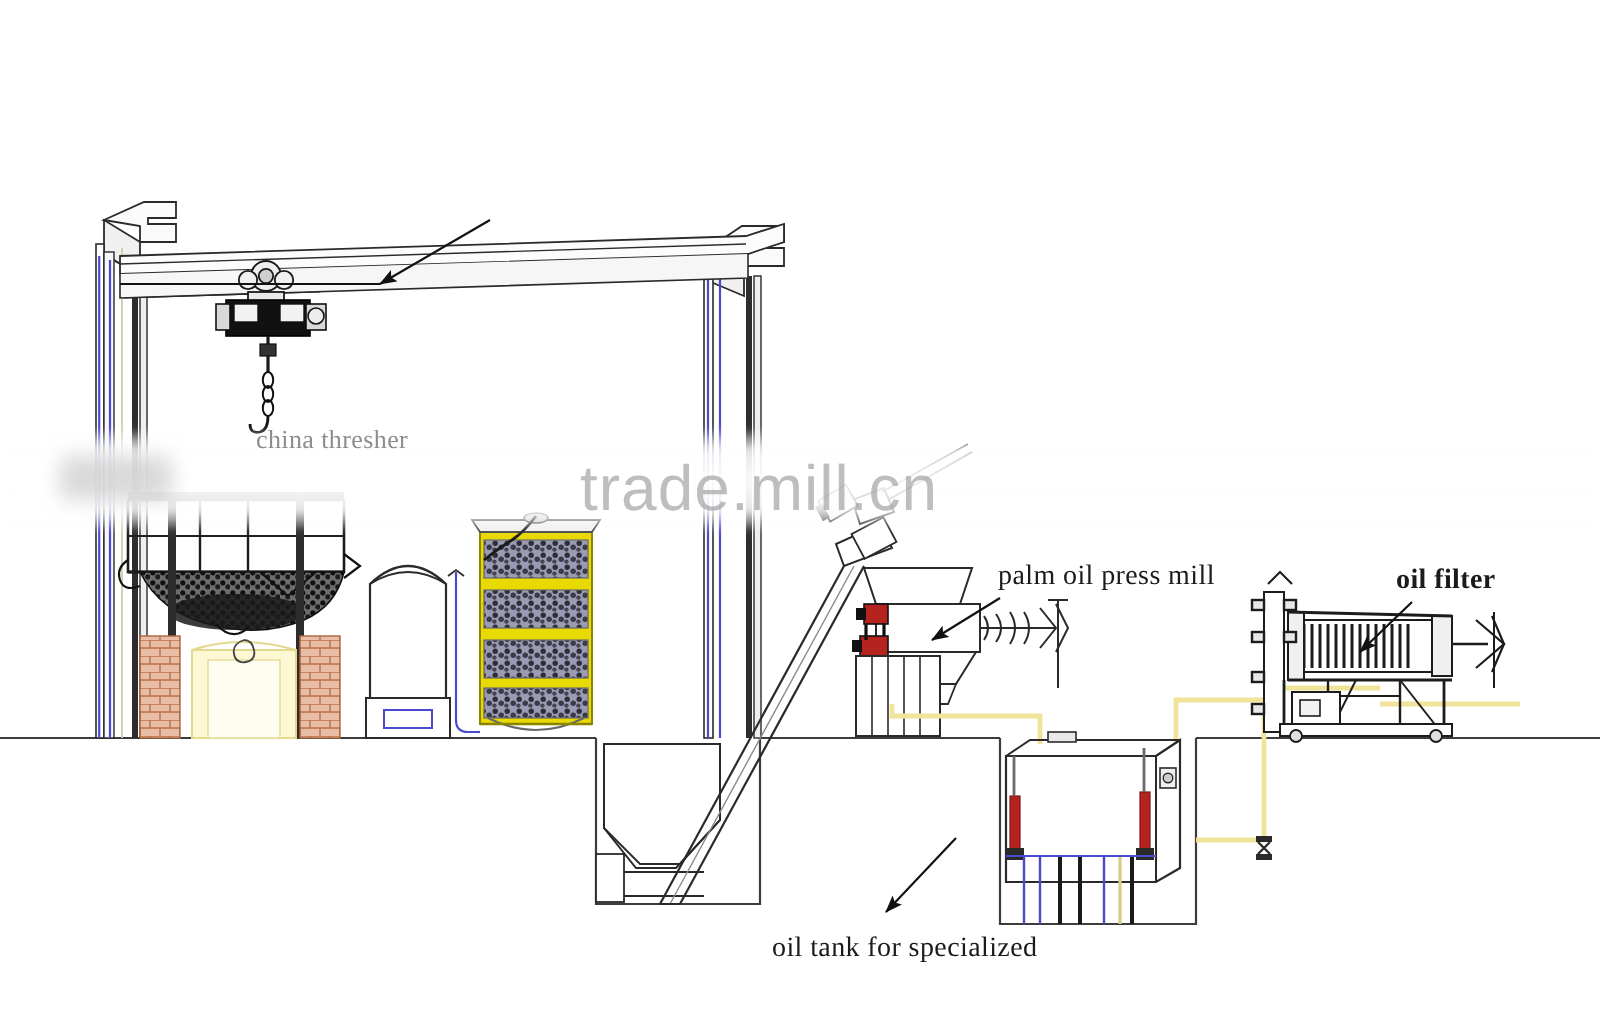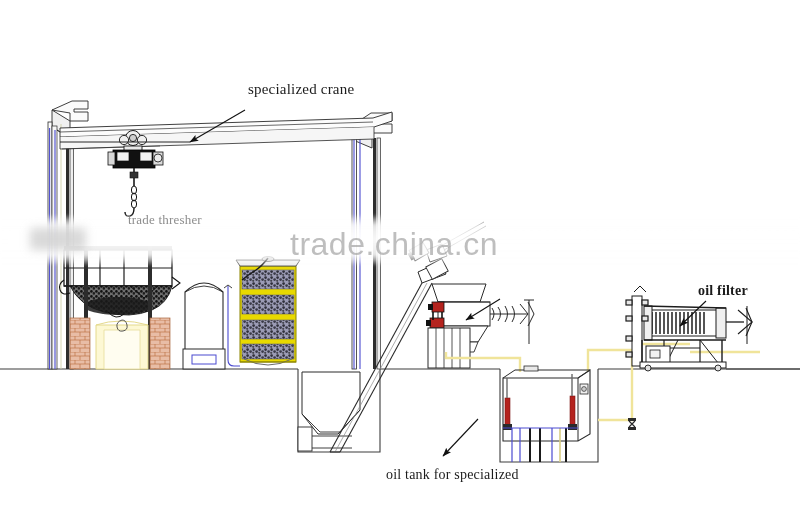--- a/index.html
+++ b/index.html
@@ -404,24 +404,24 @@
 
       <line x1="706" y1="301" x2="680" y2="326" stroke="#111" stroke-width="1.1" marker-end="url(#arrowHead)"></line>
     </g>
 
     <line x1="726" y1="369" x2="800" y2="369" stroke="#3c3c3c" stroke-width="1"></line>
   </svg>
 
   <div id="haze-band" class="haze"></div>
   <div id="haze-band2" class="haze"></div>
   <div id="wm-blob-a"></div>
-  <div id="watermark">trade.china.cn</div>
-
-  <div class="label" id="label-crane">specialized crane</div>
-
-  <div class="label" id="label-thresher">trade thresher</div>
-
+  <div id="watermark">trade.mill.cn</div>
+
+
+  <div class="label" id="label-thresher">china thresher</div>
+
+  <div class="label" id="label-press">palm oil press mill</div>
 
   <div class="label" id="label-filter">oil filter</div>
 
   <div class="label" id="label-oiltank">oil tank for specialized</div>
 
 </div>
 
 </body></html>

